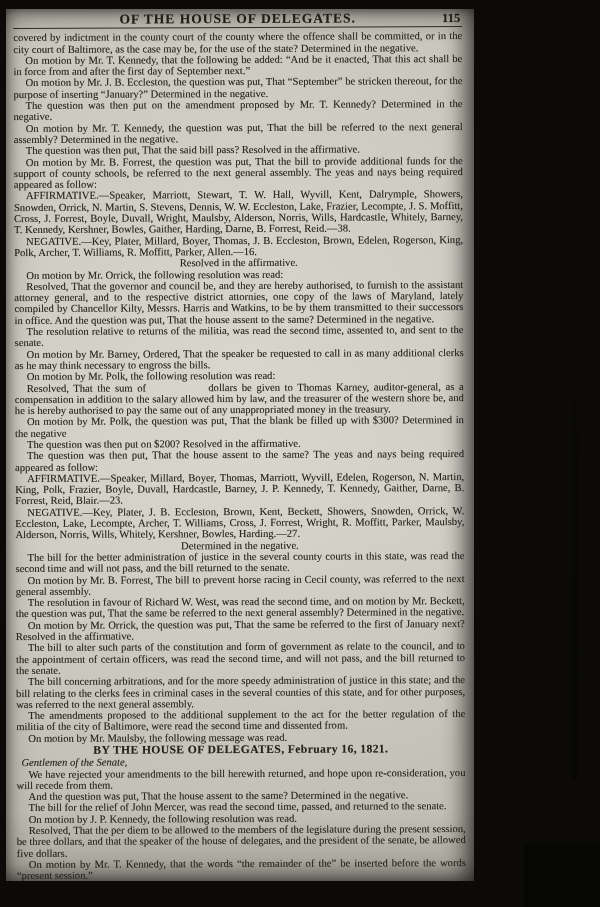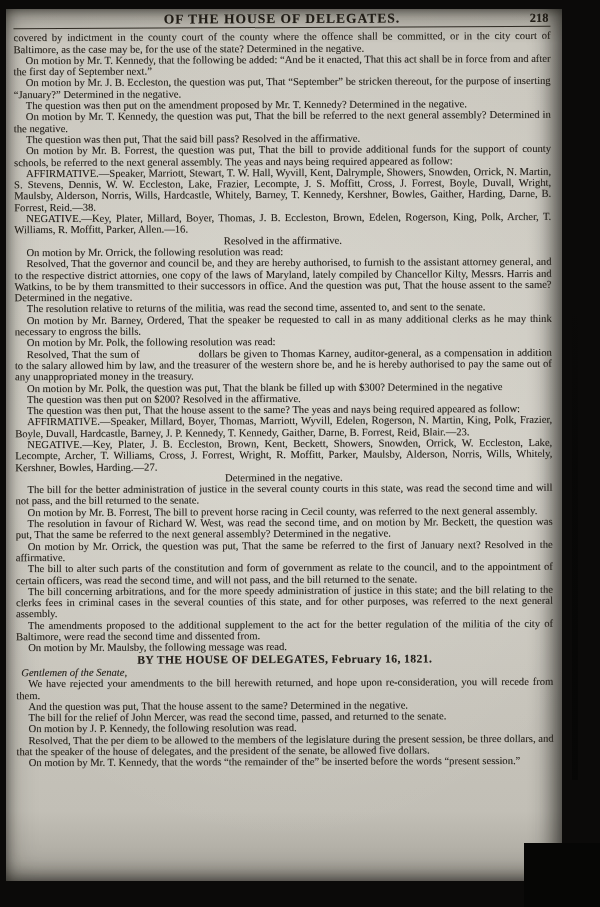--- a/index.html
+++ b/index.html
@@ -4,21 +4,21 @@
 <style>
   html,body{margin:0;padding:0;}
   body{
     width:600px;height:907px;
     background:#0b0a09;
     font-family:"Liberation Serif","DejaVu Serif",serif;
     overflow:hidden;
   }
   .scan{position:relative;width:600px;height:907px;background:#0b0a09;overflow:hidden;}
   .paper{
-    position:absolute;top:9px;left:6px;width:556px;height:872px;
+    position:absolute;top:9px;left:6px;width:468px;height:872px;
     box-sizing:border-box;
     padding:3px 10px 6px 9px;
     background-color:#c8c5bc;
     background-image:
       radial-gradient(120% 90% at 50% 42%, rgba(255,255,250,0.22) 0%, rgba(255,255,250,0) 60%),
       linear-gradient(180deg,#aeab a2 0%, #c9c6bd 4%, #cfccc3 55%, #c2bfb6 92%, #a6a39a 100%);
     background-image:
       radial-gradient(120% 90% at 50% 42%, rgba(255,255,250,0.22) 0%, rgba(255,255,250,0) 60%),
       linear-gradient(180deg,#aeaba2 0%, #c9c6bd 4%, #cfccc3 55%, #c2bfb6 92%, #a6a39a 100%);
     box-shadow:
@@ -59,21 +59,21 @@
 </head>
 <body>
 
 <div class="scan">
   <div class="paper">
     <div class="content">
 
       <div class="header">
         <span class="spacer"></span>
         <span class="header-title">OF THE HOUSE OF DELEGATES.</span>
-        <span class="header-page">218</span>
+        <span class="header-page">115</span>
       </div>
 
       <hr class="rule">
 
       <div>
 
       <p class="para p-cont">covered by indictment in the county court of the county where the offence shall be committed, or in the city court of Baltimore, as the case may be, for the use of the state? Determined in the negative.</p>
           <p class="para p-indent">On motion by Mr. T. Kennedy, that the following be added: “And be it enacted, That this act shall be in force from and after the first day of September next.”</p>
           <p class="para p-indent">On motion by Mr. J. B. Eccleston, the question was put, That “September” be stricken thereout, for the purpose of inserting “January?” Determined in the negative.</p>
           <p class="para p-indent">The question was then put on the amendment proposed by Mr. T. Kennedy? Determined in the negative.</p>

